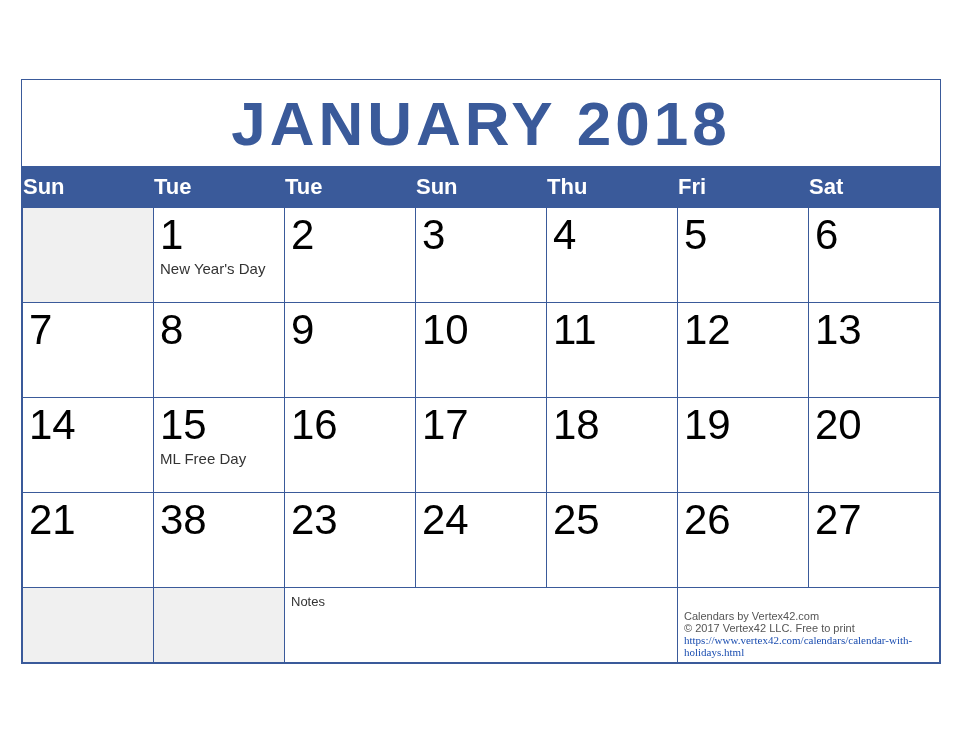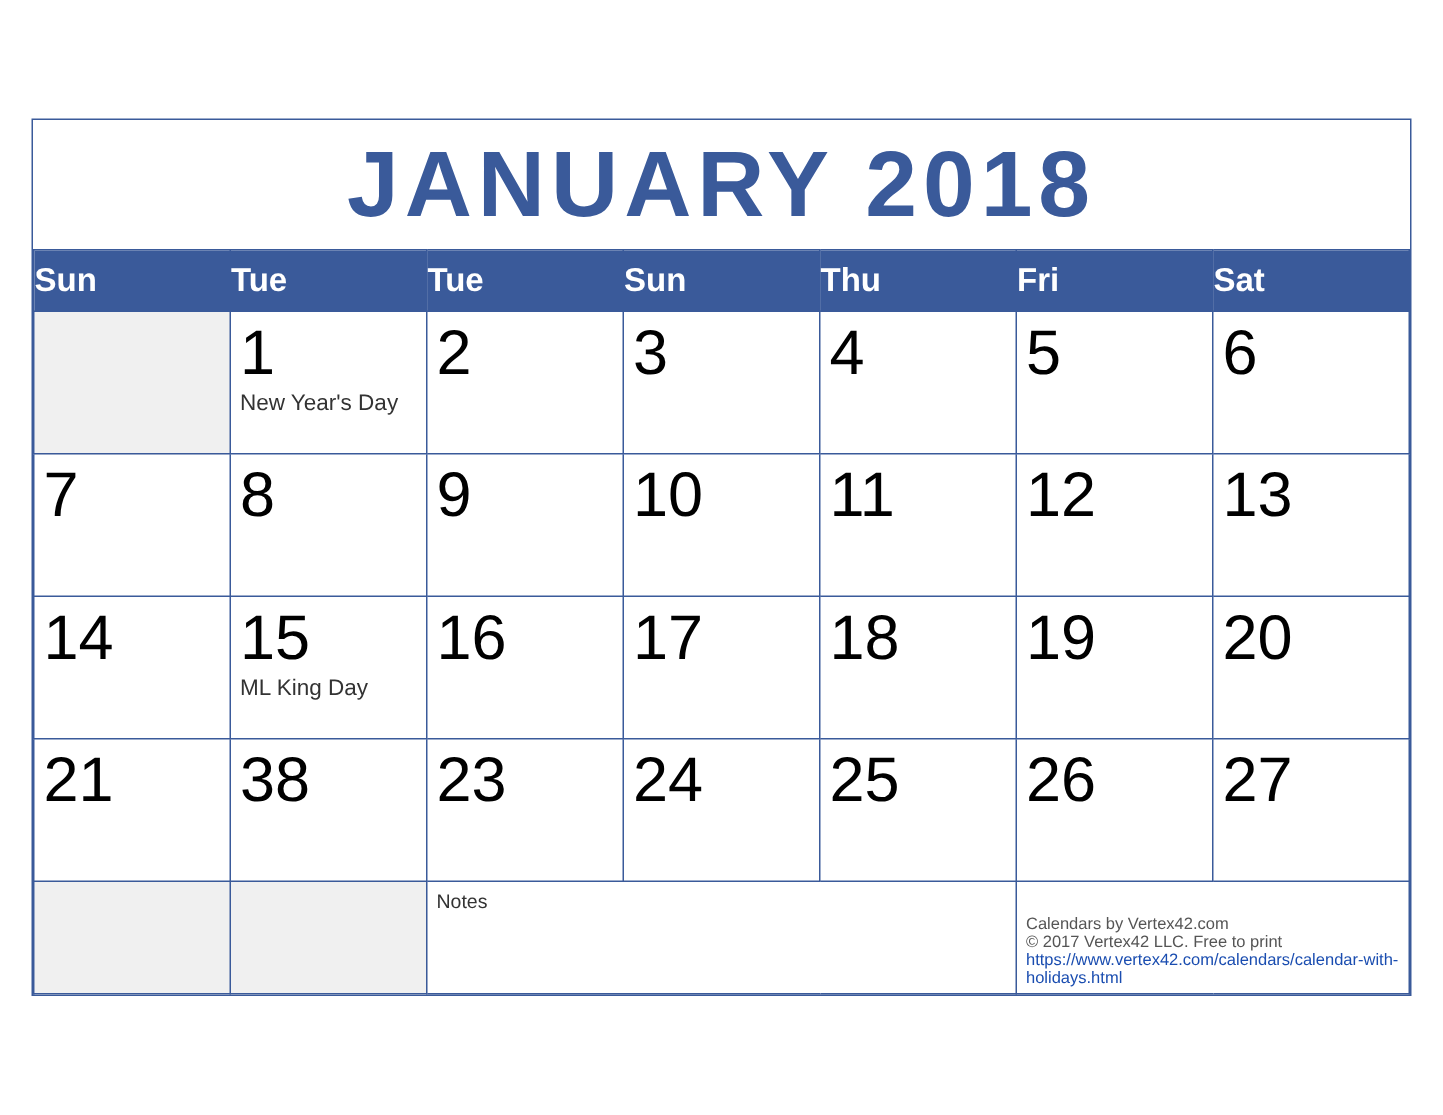--- a/index.html
+++ b/index.html
@@ -136,21 +136,21 @@
           <td>
             <span class="day-num">13</span>
           </td>
         </tr>
         <tr>
           <td>
             <span class="day-num">14</span>
           </td>
           <td>
             <span class="day-num">15</span>
-            <span class="holiday-label">ML King Day</span>
+            <span class="holiday-label">ML Free Day</span>
           </td>
           <td>
             <span class="day-num">16</span>
           </td>
           <td>
             <span class="day-num">17</span>
           </td>
           <td>
             <span class="day-num">18</span>
           </td>
@@ -183,17 +183,17 @@
           <td>
             <span class="day-num">27</span>
           </td>
         </tr>
         <tr class="notes-row">
           <td class="empty-cell"></td>
           <td class="empty-cell"></td>
           <td colspan="3"><span class="notes-label">Notes</span></td>
           <td colspan="2" style="text-align: left; vertical-align: bottom; font-size: 11px; color: rgb(85, 85, 85); padding-bottom: 4px;"><span>Calendars by Vertex42.com</span><br>
     <span>© 2017 Vertex42 LLC. Free to print</span><br>
-    <span style="color:#1a4db0;">https://www.vertex42.com/calendars/calendar-with-holidays.html</span></td>
+    <span style="color:#1a4db0;font-family:Liberation Serif, serif;">https://www.vertex42.com/calendars/calendar-with-holidays.html</span></td>
         </tr>
       </tbody>
   </table>
 </div>
 
 </body></html>

